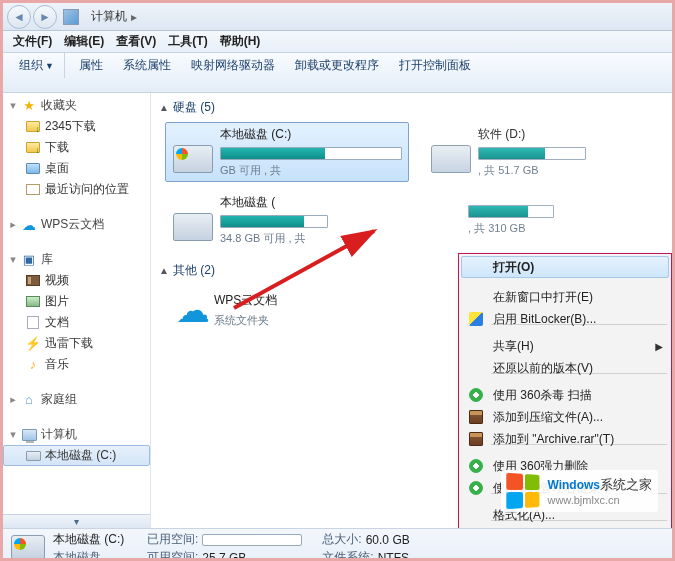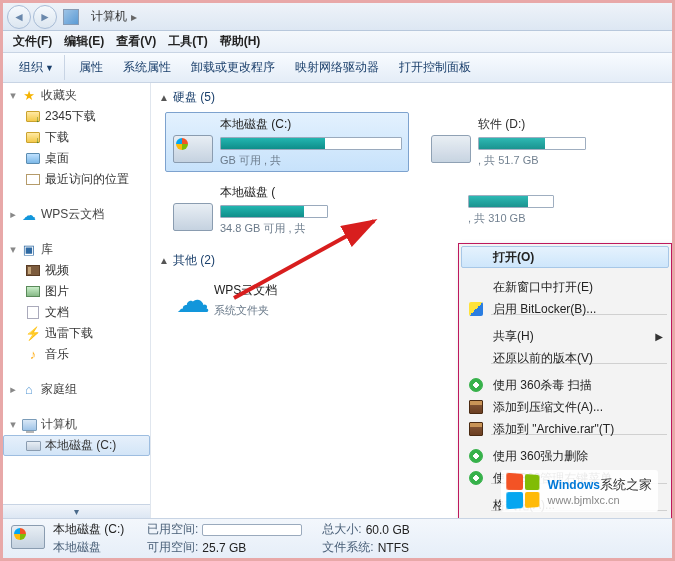--- a/index.html
+++ b/index.html
@@ -7,21 +7,21 @@
 
     .titlebar { height: 28px; background: linear-gradient(to bottom, #eef3f9, #dde7f3); display: flex; align-items: center; padding: 0 4px; border-bottom: 1px solid #b8c8dc; }
     .nav-btn { width: 24px; height: 24px; border-radius: 50%; background: linear-gradient(to bottom, #f5f9fd, #dce6f0); border: 1px solid #a8bcd6; display: flex; align-items: center; justify-content: center; margin-right: 2px; color: #6a88ac; }
     .addr-icon { width: 16px; height: 16px; background: linear-gradient(135deg,#9dc3e6,#5b9bd5); margin: 0 4px; border: 1px solid #879bb4; display:inline-block; }
     .breadcrumb { display: flex; align-items: center; margin-left: 8px; color: #333; }
     .bc-sep { margin: 0 4px; color: #666; }
 
     .menubar { height: 22px; background: linear-gradient(to bottom,#f4f8fc,#e8eff8); border-bottom: 1px solid #c8d4e4; display: flex; align-items: center; padding: 0 4px; font-weight: bold; }
     .menubar span { padding: 2px 6px; cursor: default; color: #222; }
 
-    .toolbar { height: 30px; background: linear-gradient(to bottom,#f8fbff,#e4edf7); border-bottom: 1px solid #c8d4e4; display: flex; align-items: center; padding: 0 6px; }
+    .toolbar { height: 40px; background: linear-gradient(to bottom,#f8fbff,#e4edf7); border-bottom: 1px solid #c8d4e4; display: flex; align-items: flex-start; padding: 0 6px; }
     .toolbar .tb-item { padding: 4px 10px; color: #1a3f6b; cursor: default; }
     .toolbar .tb-item.sep { border-right: 1px solid #c8d4e4; margin-right: 4px; padding-right: 10px; }
     .toolbar .arrow { font-size: 9px; margin-left: 2px; color: #1a3f6b;}
 
     .content { display: flex; height: calc(100% - 28px - 22px - 30px - 40px); }
     .sidebar { width: 148px; background: #fff; border-right: 1px solid #e0e6ee; overflow-y: auto; position: relative; }
     .side-group { padding: 2px 0; }
     .side-head { display: flex; align-items: center; padding: 2px 4px; color: #444; }
     .side-head .caret { width: 12px; text-align: center; color: #888; font-size: 11px; margin-right: 2px; }
     .side-head .ico { width: 16px; height: 14px; margin-right: 4px; display: inline-flex; align-items: center; justify-content: center; }
@@ -119,22 +119,22 @@
   <span>编辑(E)</span>
   <span>查看(V)</span>
   <span>工具(T)</span>
   <span>帮助(H)</span>
 </div>
 
 <div class="toolbar">
   <span class="tb-item sep"><span>组织</span><span class="arrow">▼</span></span>
   <span class="tb-item">属性</span>
   <span class="tb-item">系统属性</span>
+  <span class="tb-item">映射网络驱动器</span>
   <span class="tb-item">卸载或更改程序</span>
-  <span class="tb-item">映射网络驱动器</span>
   <span class="tb-item">打开控制面板</span>
 </div>
 
 <div class="content">
 
   <div class="sidebar">
     <div class="side-group">
       <div class="side-head">
           <span class="caret">▾</span>
           <span class="ico star">★</span>

